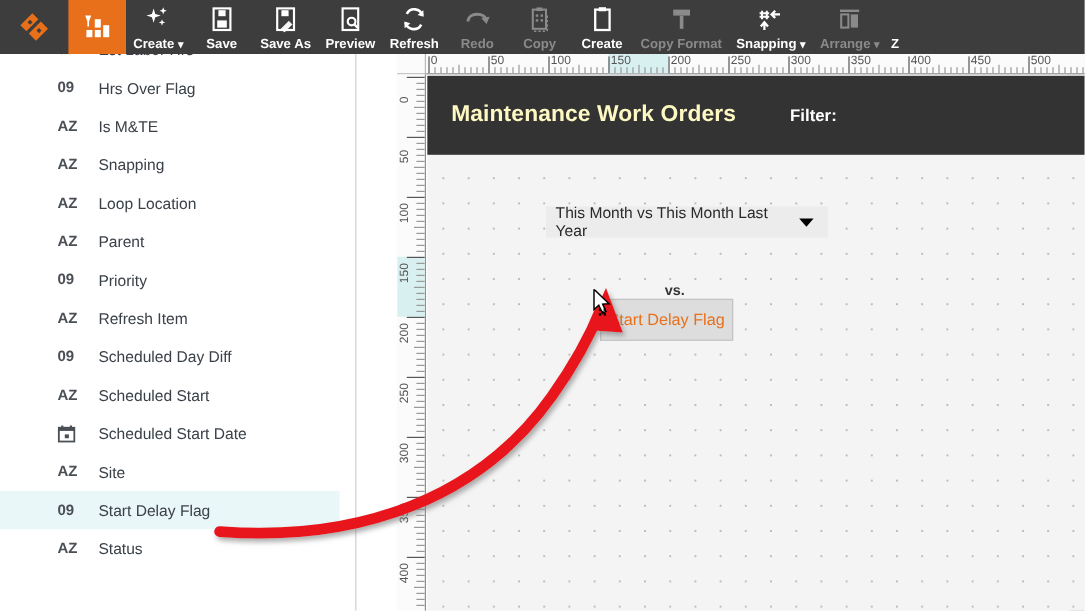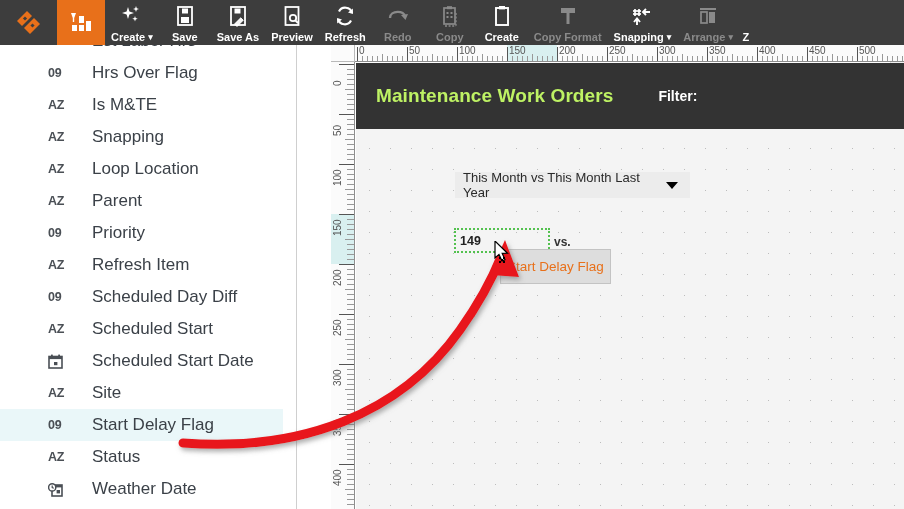--- a/index.html
+++ b/index.html
@@ -64,23 +64,23 @@
   }
   .field-row.selected { background: #eaf7f9; }
   .field-type {
     width: 30px; flex: 0 0 auto;
     font-size: 12.5px; font-weight: bold;
     color: #4a4f55; letter-spacing: -0.2px;
     display: flex; align-items: center;
   }
   .field-type svg { display: block; }
   .field-name {
-    font-size: 17px; color: #3b4148;
+    font-size: 13px; color: #3b4148;
     white-space: nowrap;
-    margin-left: 14px;
+    margin-left: 4px;
   }
 
   
   .sb-scroll {
     position: absolute; right: 0; top: 45px;
     width: 14px; height: 464px;
     background: #f2f2f2;
     border-left: 1px solid #e0e0e0;
   }
   .sb-arrow {
@@ -150,21 +150,21 @@
     background-position: 3px 12px;
   }
   .report-header {
     position: absolute; left: 0; top: 0;
     width: 548px; height: 66px;
     background: #333333;
     display: flex; align-items: center;
   }
   .rep-title {
     margin-left: 20px;
-    color: #bef264; font-size: 19px; font-weight: bold;
+    color: #fef9c3; font-size: 19px; font-weight: bold;
     letter-spacing: 0.1px;
   }
   .filter-label {
     margin-left: 45px;
     color: #ffffff; font-size: 14px; font-weight: bold;
   }
   .filter-box {
     margin-left: 10px;
     width: 188px; height: 34px;
     background: #dcdcdc; border: 1px solid #bcbcbc;
@@ -481,32 +481,20 @@
           <span class="field-type">AZ</span>
           <span class="field-name">Site</span>
         </div>
         <div class="field-row selected">
           <span class="field-type">09</span>
           <span class="field-name">Start Delay Flag</span>
         </div>
         <div class="field-row">
           <span class="field-type">AZ</span>
           <span class="field-name">Status</span>
-        </div>
-        <div class="field-row">
-          <span class="field-type">
-            <svg width="15" height="15" viewBox="0 0 15 15">
-              <rect x="4" y="3" width="10" height="11" fill="none" stroke="#4a4f55" stroke-width="1.6"></rect>
-              <rect x="4" y="3" width="10" height="2.4" fill="#4a4f55"></rect>
-              <rect x="8.6" y="8" width="3.4" height="3.4" fill="#4a4f55"></rect>
-              <circle cx="4.2" cy="5.4" r="3.6" fill="#fff" stroke="#4a4f55" stroke-width="1.5"></circle>
-              <path d="M4.2 3.4 L4.2 5.6 L5.8 6.2" stroke="#4a4f55" stroke-width="1.2" fill="none"></path>
-            </svg>
-          </span>
-          <span class="field-name">Weather Date</span>
         </div>
       </div>
   </div>
 
   <div class="sb-scroll">
     <div class="sb-arrow">
       <span class="sb-arrow-glyph"></span>
     </div>
     <div class="sb-thumb"></div>
   </div>
@@ -744,23 +732,20 @@
     <div class="report-header">
       <div class="rep-title">Maintenance Work Orders</div>
       <div class="filter-label">Filter:</div>
     </div>
 
     <div class="period-dd">
       <span class="period-text">This Month vs This Month Last Year</span>
       <span class="period-caret"></span>
     </div>
 
-    <div class="drop-zone">
-      <span class="drop-zone-val">149</span>
-    </div>
 
     <div class="vs-text">vs.</div>
 
     <div class="drag-ghost">
       <span>Start Delay Flag</span>
     </div>
   </div>
 
   <div class="cursor-ptr">
     <svg width="26" height="26" viewBox="0 0 26 26">

